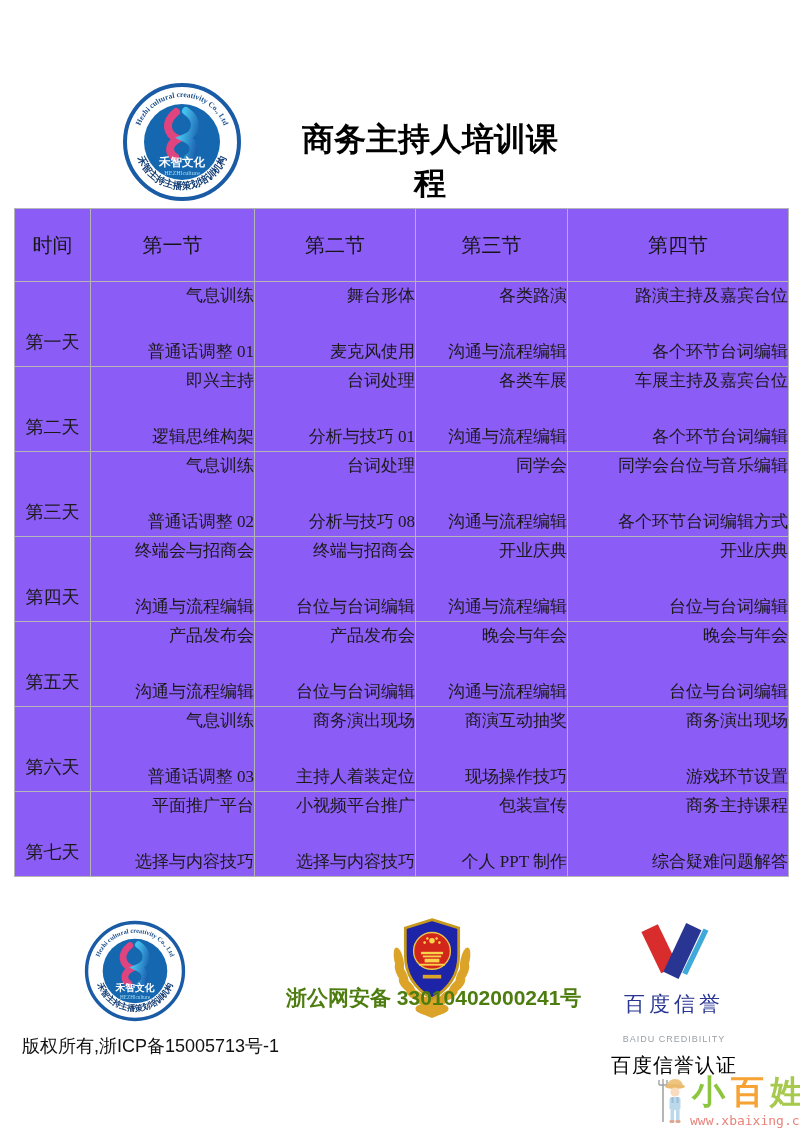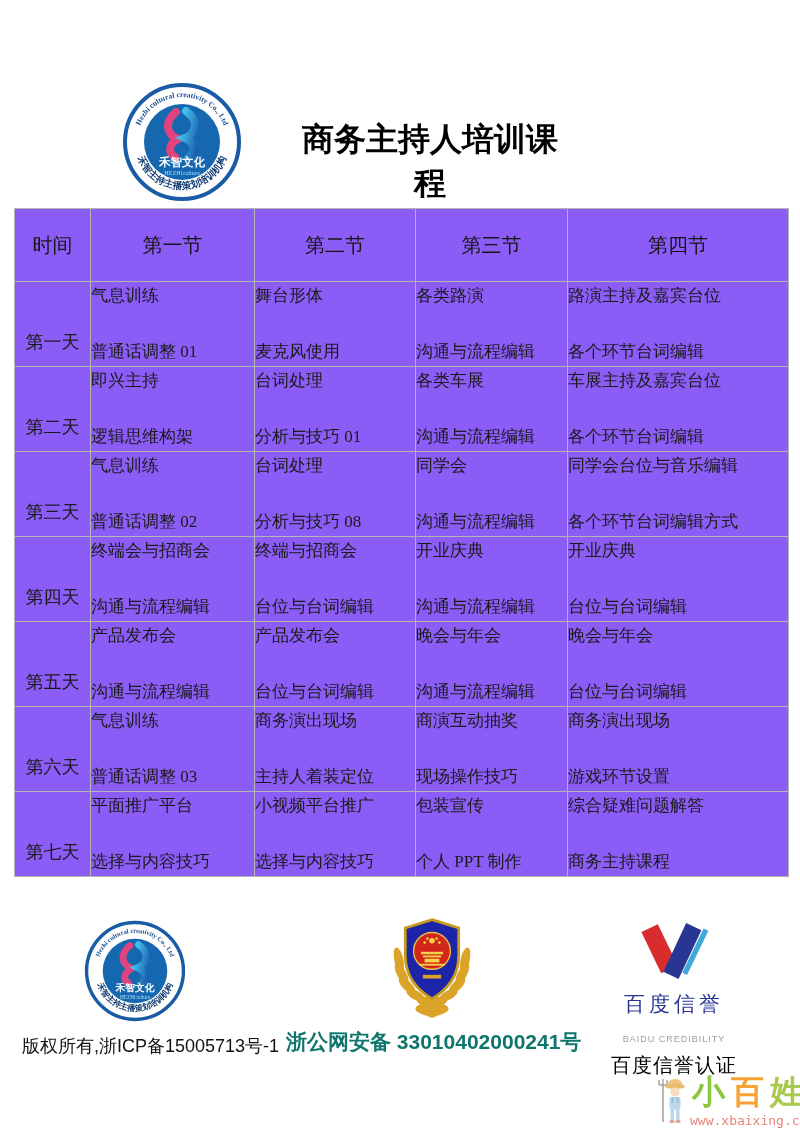--- a/index.html
+++ b/index.html
@@ -27,38 +27,38 @@
     border-top:1px solid #b5b5b5; border-left:1px solid #b5b5b5;
     background:#8b5cf6;
   }
   .tc { border-right:1px solid #b5b5b5; border-bottom:1px solid #b5b5b5; }
   .th {
     display:flex; align-items:center; justify-content:center;
     font-size:20px; color:#151515;
   }
   .cell {
     display:flex; flex-direction:column; justify-content:center;
-    gap:36px; text-align:left; font-size:17px; color:#1a1a1a;
+    gap:36px; text-align:right; font-size:17px; color:#1a1a1a;
   }
   .cell .ln { line-height:20px; height:20px; white-space:nowrap; }
   .day {
     display:flex; align-items:flex-end; justify-content:center;
     padding-bottom:12px; font-size:18px; color:#1a1a1a;
   }
   
   .copyright {
     position:absolute; left:22px; top:1034px; width:230px;
     font-family:"Liberation Sans","DejaVu Sans",sans-serif;
     font-size:18px; color:#111; white-space:nowrap;
   }
   .police-badge { position:absolute; left:386px; top:912px; width:92px; height:110px; }
   .police-record {
-    position:absolute; left:286px; top:1028px; width:290px;
+    position:absolute; left:286px; top:984px; width:290px;
     font-family:"Liberation Sans","DejaVu Sans",sans-serif;
-    font-size:21px; font-weight:bold; color:#0f766e; white-space:nowrap;
+    font-size:21px; font-weight:bold; color:#4d7c0f; white-space:nowrap;
   }
   .baidu-block {
     position:absolute; left:610px; top:922px; width:128px; text-align:center;
     font-family:"Liberation Sans","DejaVu Sans",sans-serif;
   }
   .baidu-v { width:92px; height:64px; display:block; margin:0 auto; }
   .baidu-cn { font-size:21px; color:#283593; letter-spacing:4px; margin-top:4px; white-space:nowrap; }
   .baidu-en { font-size:9px;  color:#9aa0a6; letter-spacing:1px; margin-top:16px; white-space:nowrap; }
   .baidu-cert { font-size:20px; color:#000000; margin-top:8px; letter-spacing:1px; white-space:nowrap; }
   
@@ -223,22 +223,22 @@
       </div>
     <div class="tc cell">
         <div class="ln">小视频平台推广</div>
         <div class="ln">选择与内容技巧</div>
       </div>
     <div class="tc cell">
         <div class="ln">包装宣传</div>
         <div class="ln">个人 PPT 制作</div>
       </div>
     <div class="tc cell">
+        <div class="ln">商务主持课程</div>
         <div class="ln">综合疑难问题解答</div>
-        <div class="ln">商务主持课程</div>
       </div>
   </div>
 
   <svg class="hezhi-logo footer-pos" viewBox="0 0 120 120">
     <defs>
       <path id="arcTopF" d="M 15,60 A 45,45 0 0 1 105,60"></path>
       <path id="arcBotF" d="M 13,60 A 47,47 0 0 0 107,60"></path>
       <linearGradient id="swooshF" x1="0" y1="0" x2="1" y2="1">
         <stop offset="0" stop-color="#45c0ec"></stop>
           <stop offset="1" stop-color="#1b5fae"></stop>

